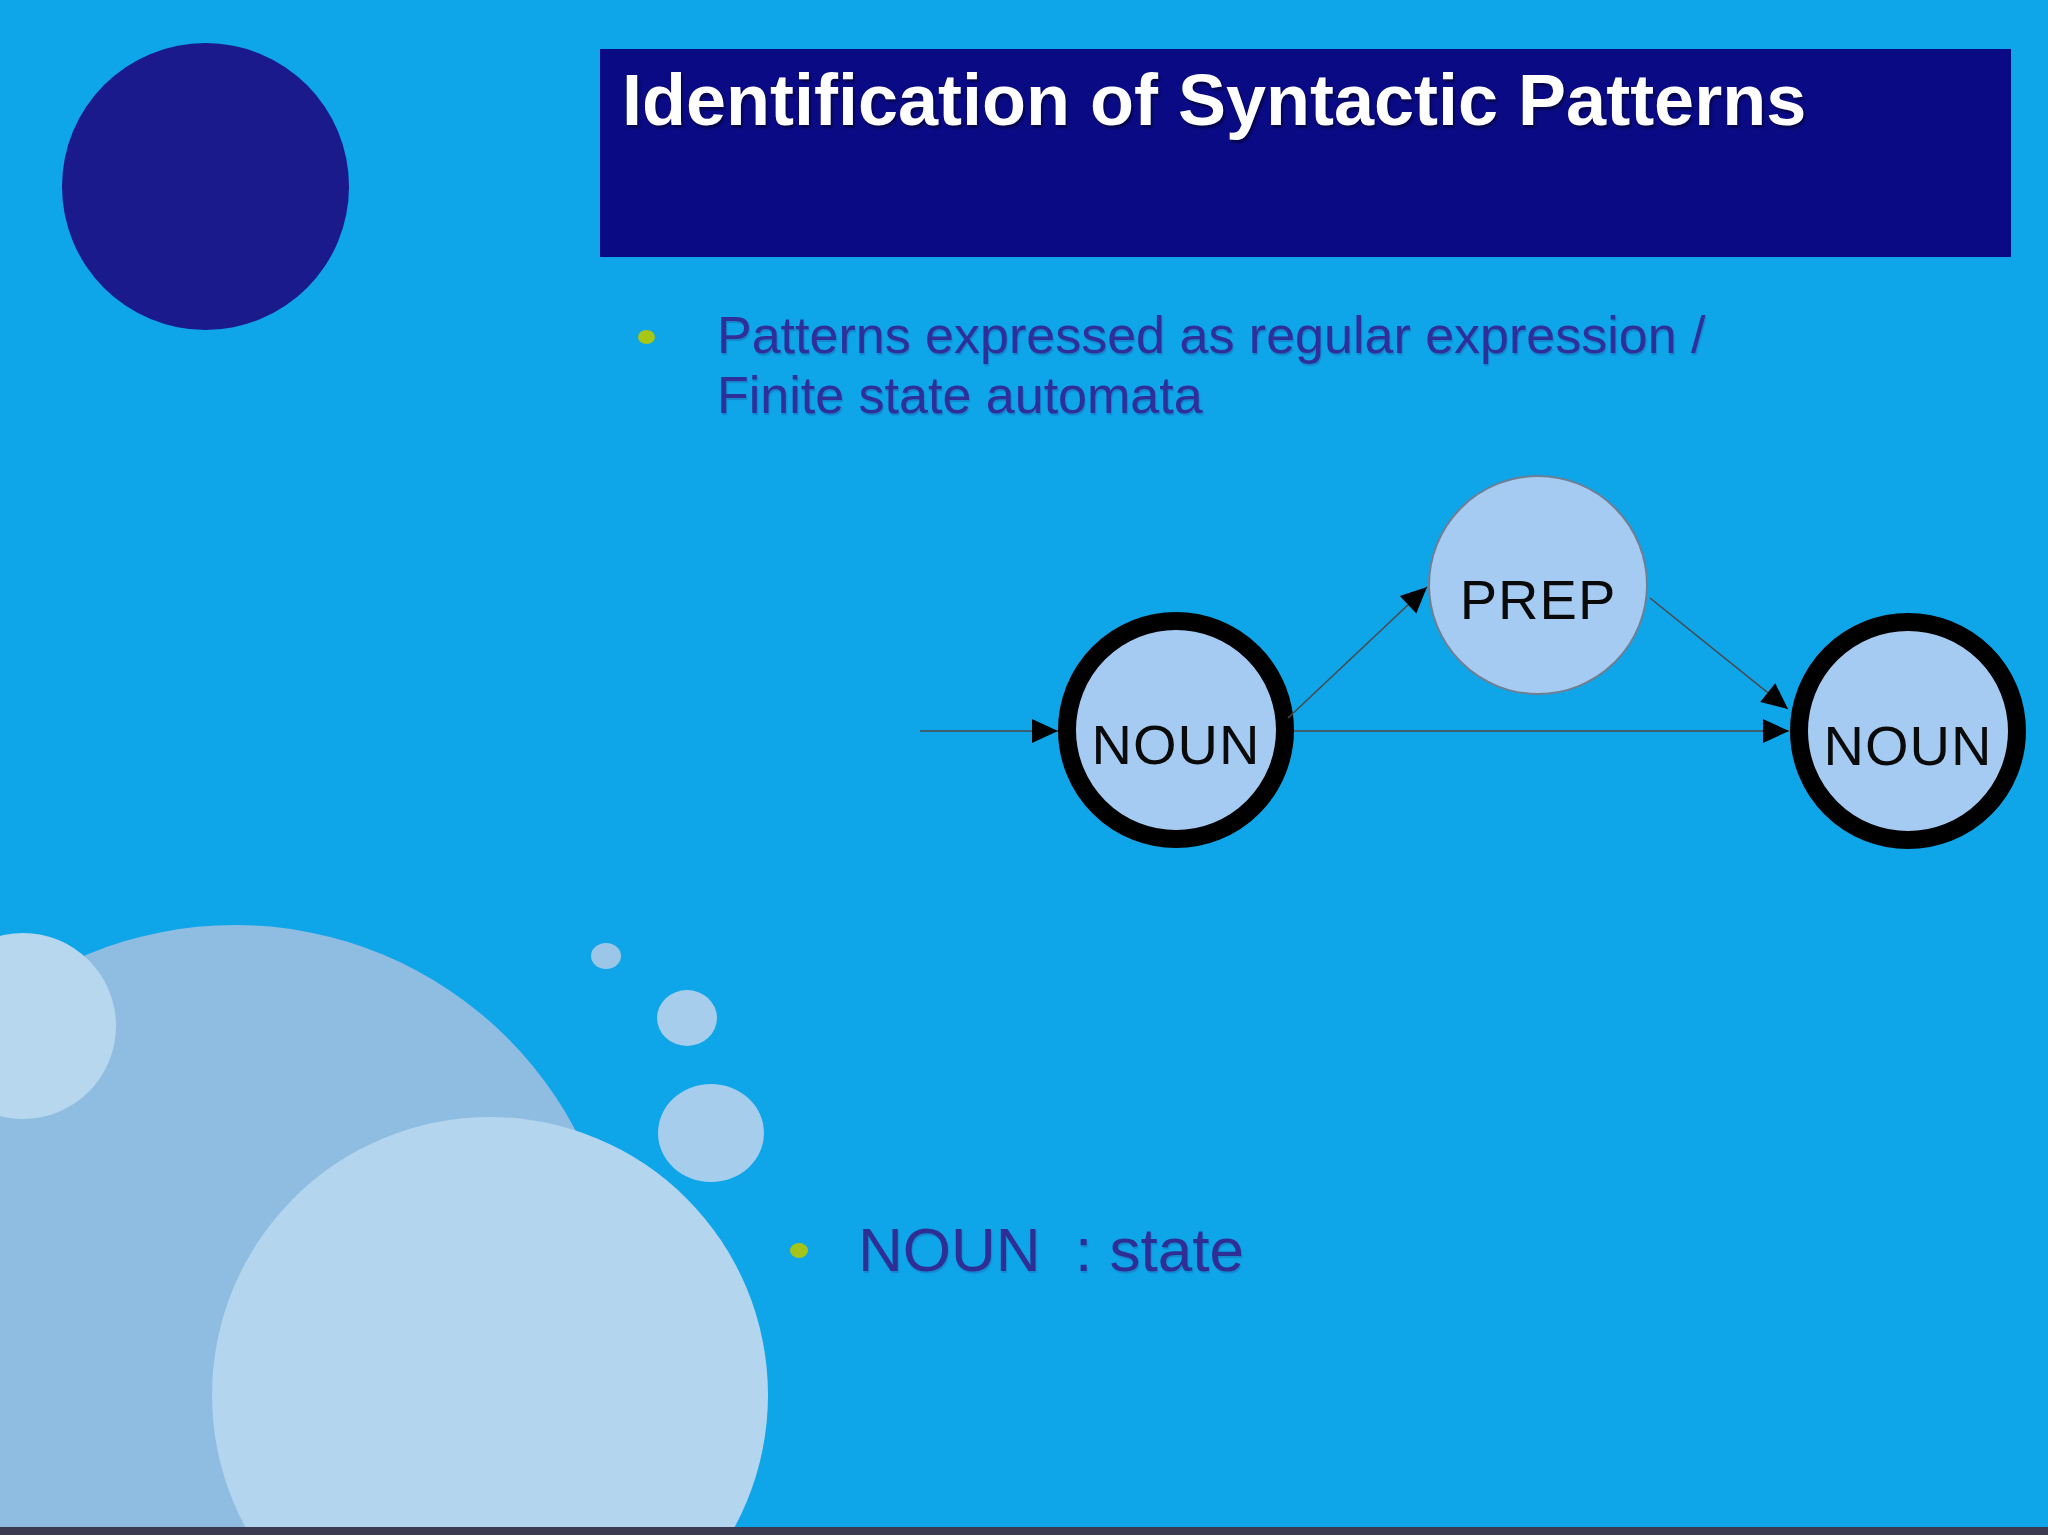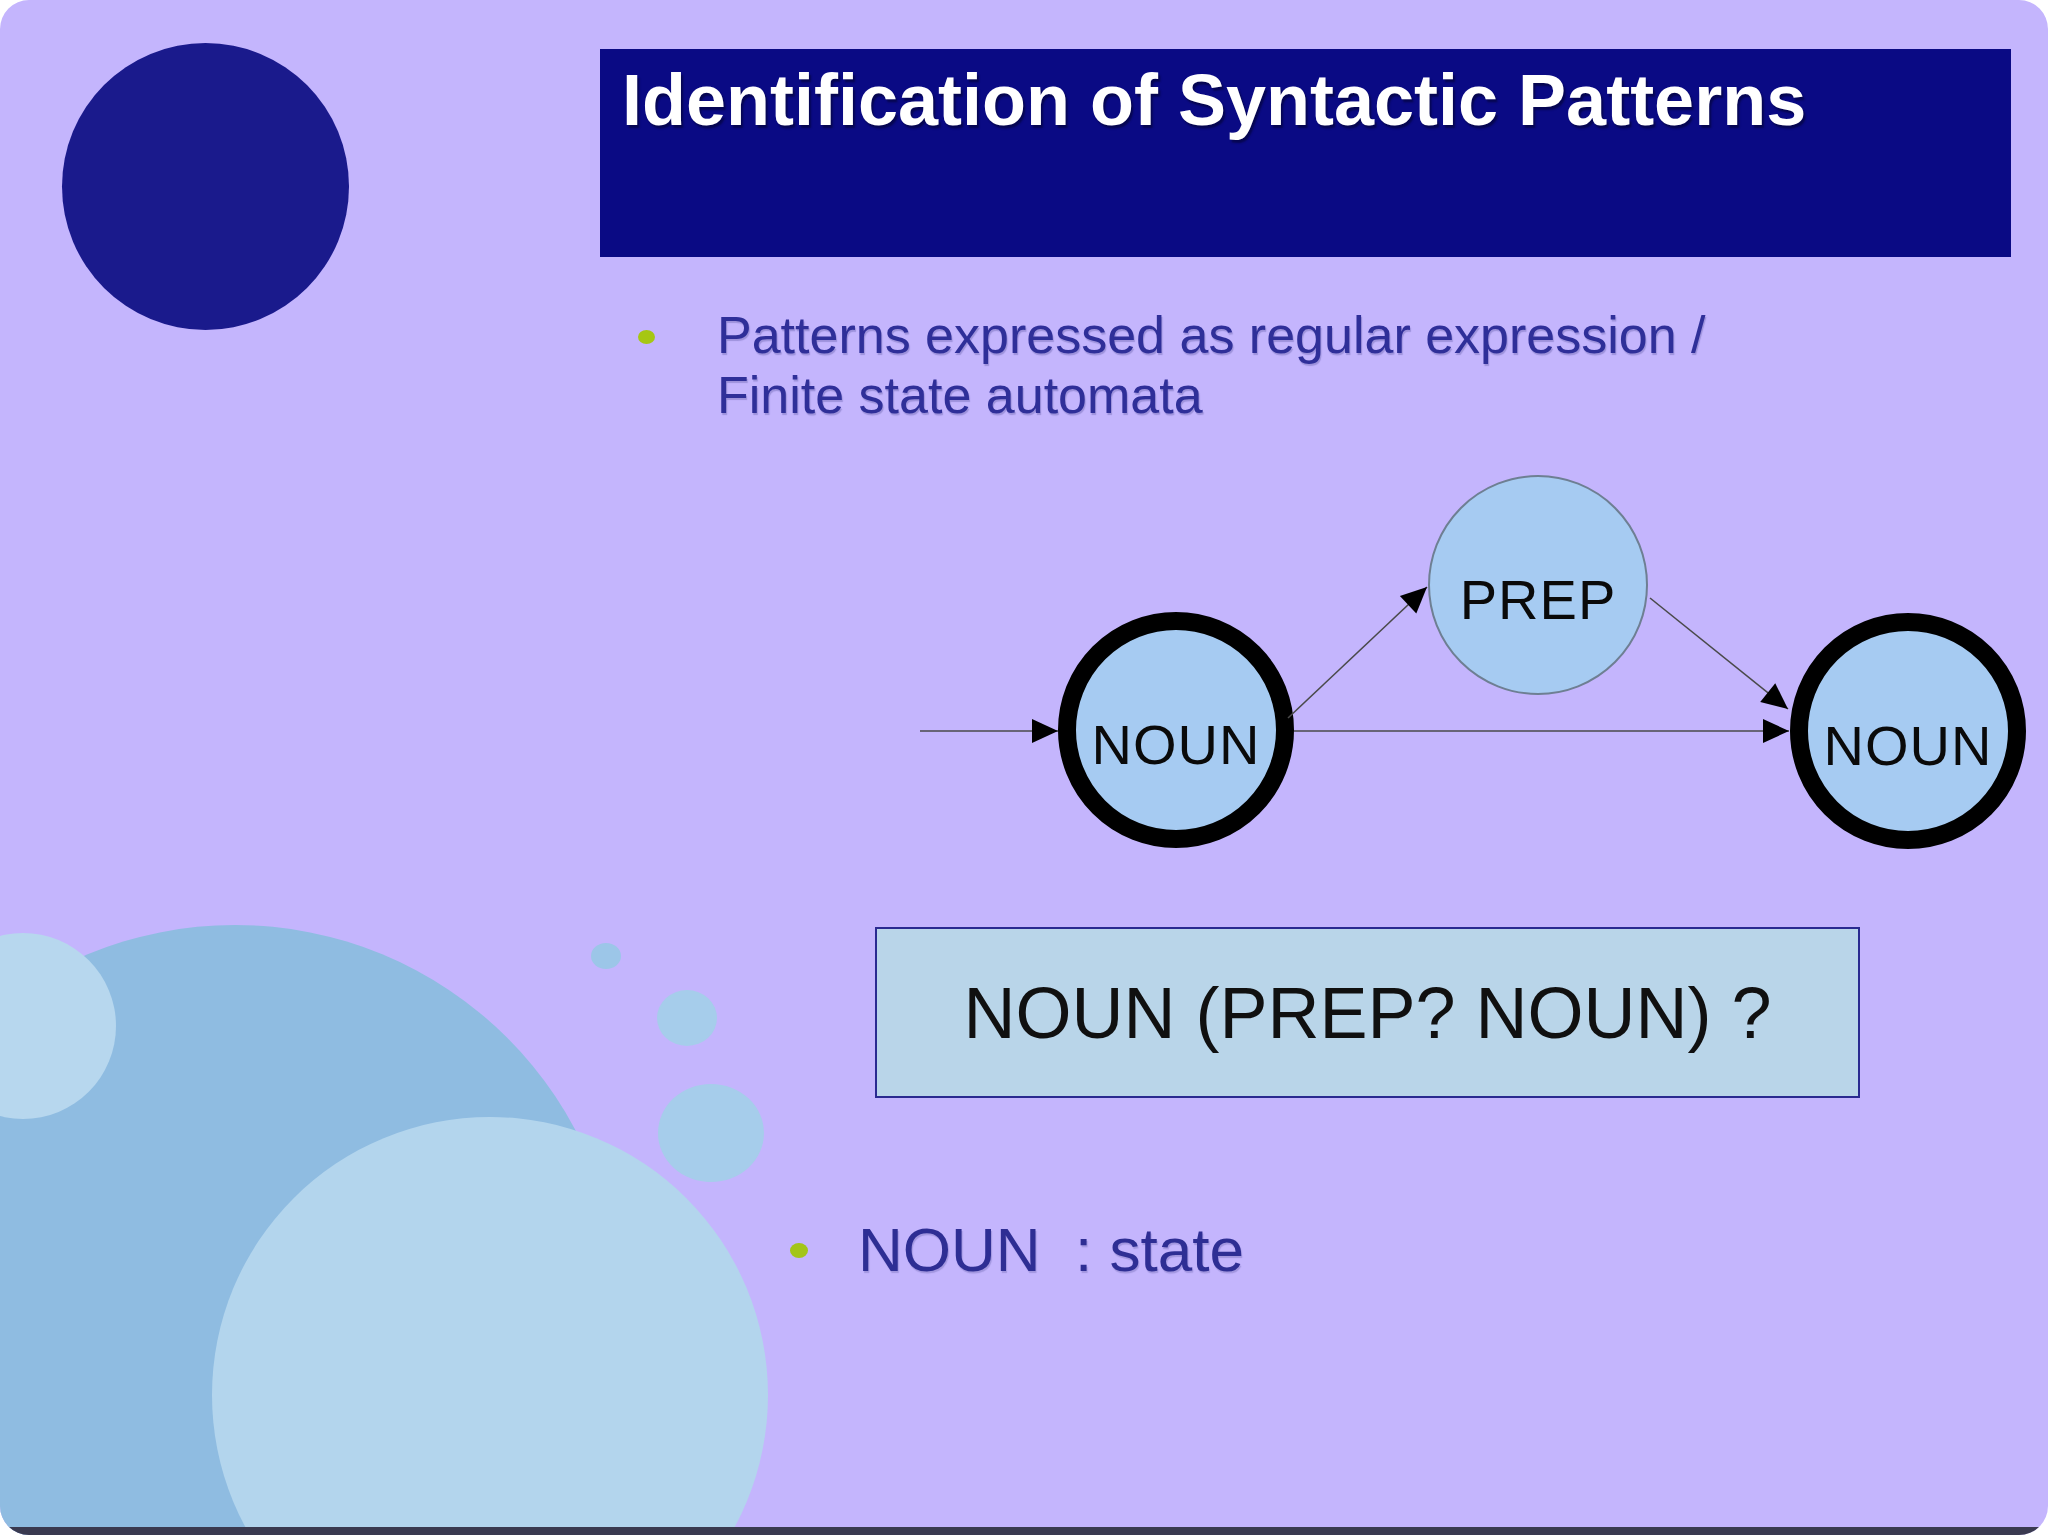--- a/index.html
+++ b/index.html
@@ -1,23 +1,22 @@
 <!DOCTYPE html>
 <html><head>
 <meta charset="utf-8">
 <style>
   html, body { margin: 0; padding: 0; background: #ffffff; }
   .slide {
     position: relative;
     width: 2048px;
     height: 1535px;
     overflow: hidden;
-    background: #c4b5fd;
+    background: #0ea5e9;
     font-family: "Liberation Sans", sans-serif;
-    border-radius: 29px;
   }
   .circ { position: absolute; border-radius: 50%; }
 
   
   .decor-big-mid    { left: -150px; top: 925px;  width: 770px; height: 770px; background: #8fbce1; }
   .decor-left-light { left: -70px;  top: 933px;  width: 186px; height: 186px; background: #b7d7ee; }
   .decor-bottom-light { left: 212px; top: 1117px; width: 556px; height: 556px; background: #b3d5ed; }
   .decor-dot-s { left: 591px; top: 943px;  width: 30px;  height: 26px;  background: #9cc6e8; }
   .decor-dot-m { left: 657px; top: 990px;  width: 60px;  height: 56px;  background: #a6cdeb; }
   .decor-dot-l { left: 658px; top: 1084px; width: 106px; height: 98px;  background: #a6cdeb; }
@@ -126,23 +125,20 @@
       <marker id="ah" markerUnits="userSpaceOnUse" markerWidth="28" markerHeight="28" refX="27" refY="14" orient="auto">
         <path d="M1,2 L27,14 L1,26 Z" fill="#000000"></path>
       </marker>
     </defs>
     <line x1="920" y1="731" x2="1058" y2="731" stroke="#4a4a4a" stroke-width="1.6" marker-end="url(#ah)"></line>
     <line x1="1288" y1="718" x2="1427" y2="587" stroke="#4a4a4a" stroke-width="1.6" marker-end="url(#ah)"></line>
     <line x1="1294" y1="731" x2="1789" y2="731" stroke="#4a4a4a" stroke-width="1.6" marker-end="url(#ah)"></line>
     <line x1="1650" y1="598" x2="1788" y2="709" stroke="#4a4a4a" stroke-width="1.6" marker-end="url(#ah)"></line>
   </svg>
 
-  <div class="pattern-box">
-    <span class="txt">NOUN (PREP? NOUN) ?</span>
-  </div>
 
   <div class="example-row row-1">
     <span class="dot"></span>
     <span class="txt">NOUN  : state</span>
   </div>
 
   <div class="bottom-strip"></div>
 
 </div>
 

